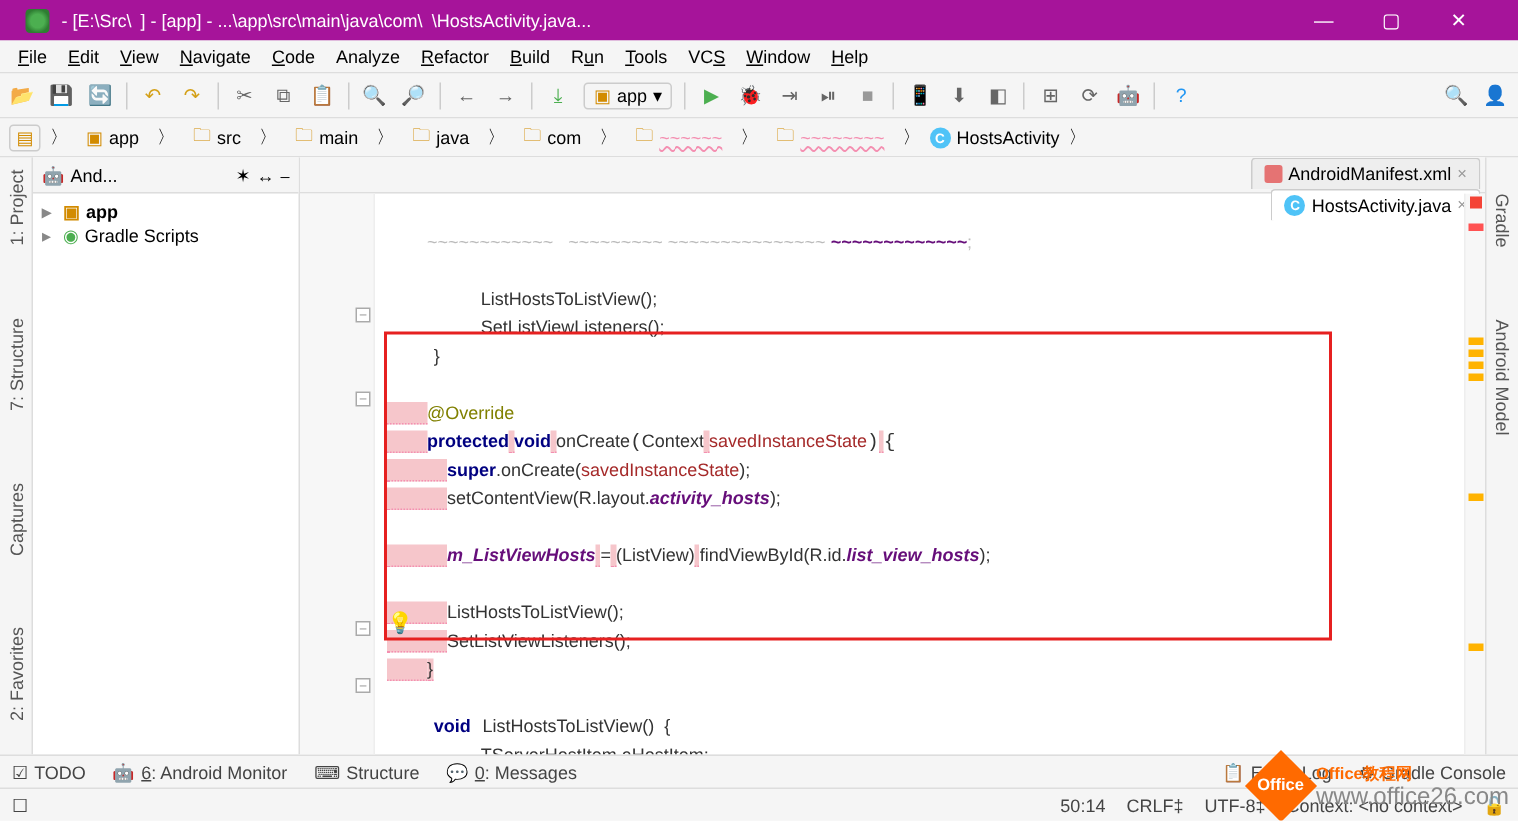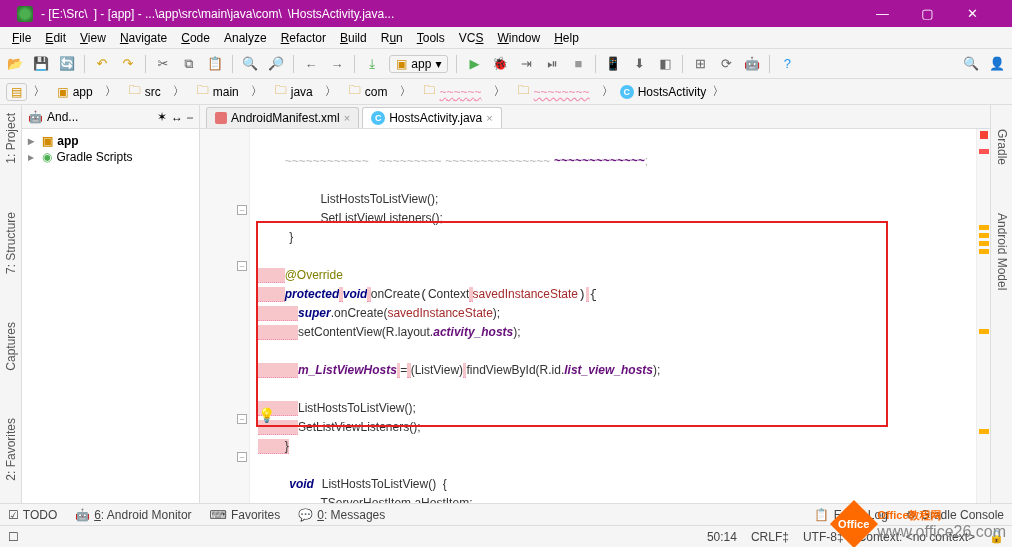--- a/index.html
+++ b/index.html
@@ -32,30 +32,30 @@
 .left-rail { width: 22px; background: #f5f5f5; border-right: 1px solid #ddd; display: flex; flex-direction: column; align-items: center; padding-top: 4px; gap: 40px; }
 .rail-item { writing-mode: vertical-rl; transform: rotate(180deg); font-size: 11px; color: #555; padding: 4px 0; display: flex; align-items: center; gap: 4px; }
 .right-rail { width: 22px; background: #f5f5f5; border-left: 1px solid #ddd; display: flex; flex-direction: column; align-items: center; padding-top: 20px; gap: 40px; }
 .project-panel { width: 178px; background: #fff; border-right: 1px solid #ddd; display: flex; flex-direction: column; }
 .pp-hdr { height: 24px; border-bottom: 1px solid #ddd; display: flex; align-items: center; padding: 0 6px; gap: 4px; background: #f5f5f5; }
 .pp-tree { padding: 4px; }
 .tree-item { display: flex; align-items: center; gap: 4px; padding: 1px 2px; }
 .tree-item.bold { font-weight: bold; }
 .arrow { width: 10px; color: #888; }
 .editor-area { flex: 1; background: #fff; display: flex; flex-direction: column; min-width: 0; }
-.tabs-row { height: 24px; border-bottom: 1px solid #ddd; display: flex; align-items: flex-end; padding-left: 6px; background: #f5f5f5; }
+.tabs-row { height: 24px; border-bottom: 1px solid #ddd; display: flex; align-items: flex-end; padding-left: 6px; background: #f5f5f5; flex-direction: column; }
 .ed-tab { display: flex; align-items: center; gap: 4px; padding: 3px 8px; border: 1px solid #ccc; border-bottom: none; background: #eee; border-radius: 3px 3px 0 0; margin-right: 3px; }
 .ed-tab.active { background: #fff; }
 .xml-ic { width: 12px; height: 12px; background: #e57373; border-radius: 2px; }
 .close-x { color: #999; font-size: 11px; }
 .code-wrap { flex: 1; display: flex; overflow: hidden; position: relative; }
 .gutter { width: 50px; background: #f7f7f7; border-right: 1px solid #eee; position: relative; }
 .fold-dot { position: absolute; right: 2px; width: 10px; height: 10px; border: 1px solid #aaa; background: #fff; font-size: 8px; line-height: 8px; text-align: center; color: #888; }
 .code { flex: 1; font-family: "Consolas", "Courier New", monospace; font-size: 13px; line-height: 19px; padding: 4px 0 4px 8px; position: relative; white-space: pre; color: #333; overflow: hidden; }
-.code .kw { color: #000080; font-weight: bold; font-style: italic; }
+.code .kw { color: #000080; font-weight: bold; }
 .code .ann { color: #808000; }
 .code .field { color: #660e7a; font-weight: bold; font-style: italic; }
 .code .param { color: #a52a2a; }
 .code .hl { background: #f6c6cb; border-bottom: 1px dotted #f48fb1; }
 .redbox { position: absolute; border: 2px solid #e62020; left: 56px; top: 92px; width: 632px; height: 206px; pointer-events: none; }
 .scroll-markers { width: 14px; background: #f7f7f7; border-left: 1px solid #eee; position: relative; }
 .err-marker { position: absolute; right: 1px; width: 10px; height: 5px; background: #ff5252; }
 .warn-marker { position: absolute; right: 1px; width: 10px; height: 5px; background: #ffb300; }
 .red-sq { position: absolute; top: 2px; right: 2px; width: 8px; height: 8px; background: #f44336; }
 .bottom-toolbar { height: 22px; background: #f5f5f5; border-top: 1px solid #ddd; display: flex; align-items: center; padding: 0 8px; gap: 18px; }
@@ -298,21 +298,21 @@
   <div class="bt-item">
       <span>☑</span>
       <span>TODO</span>
     </div>
   <div class="bt-item">
       <span style="color:#8bc34a">🤖</span>
       <span><u>6</u>: Android Monitor</span>
     </div>
   <div class="bt-item">
       <span>⌨</span>
-      <span>Favorites</span>
+      <span>Structure</span>
     </div>
   <div class="bt-item">
       <span>💬</span>
       <span><u>0</u>: Messages</span>
     </div>
   <div class="bt-spacer"></div>
   <div class="bt-item">
       <span>📋</span>
       <span>Event Log</span>
     </div>

